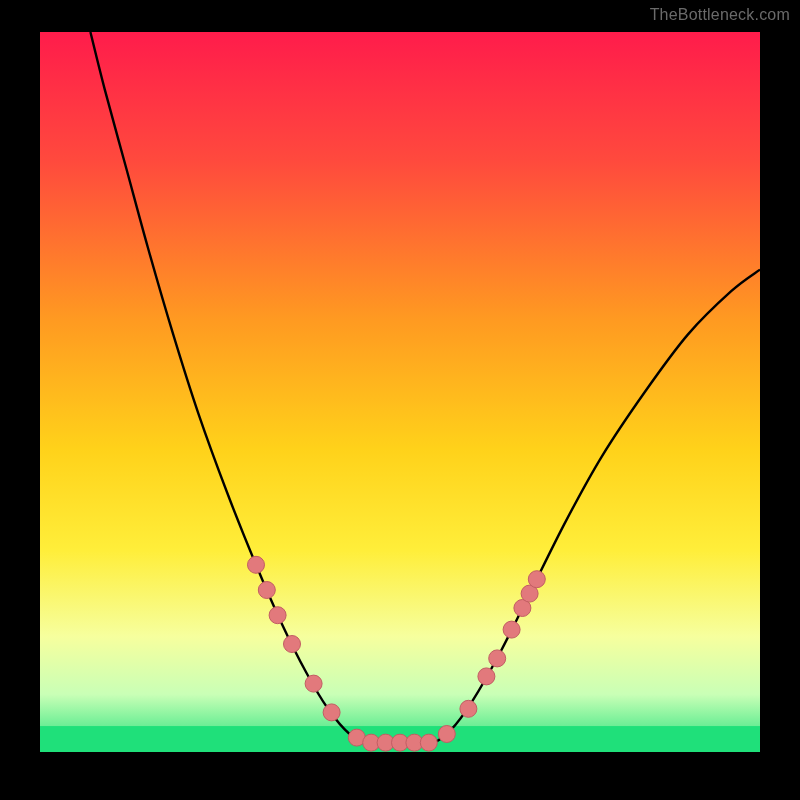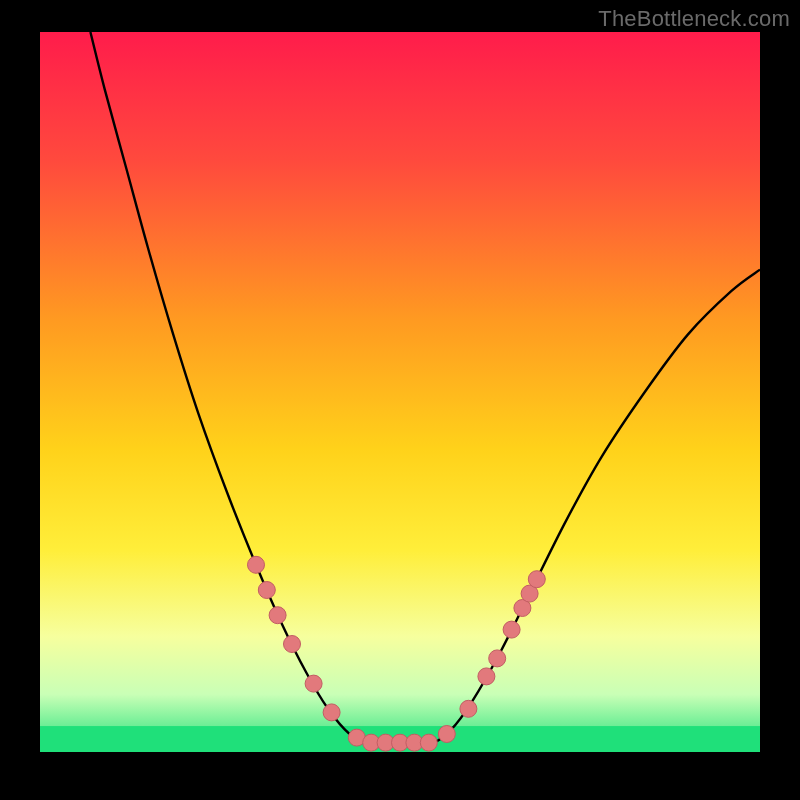--- a/index.html
+++ b/index.html
@@ -25,21 +25,21 @@
     top: 32px;
     width: 720px;
     height: 720px;
     overflow: hidden;
   }
   .watermark {
     position: absolute;
     top: 6px;
     right: 10px;
     color: #6a6a6a;
-    font-size: 22px;
+    font-size: 16px;
     font-weight: 500;
     letter-spacing: 0.2px;
     user-select: none;
   }
   svg { display: block; }
 </style>
 </head>
 <body>
 
 <div class="frame">

